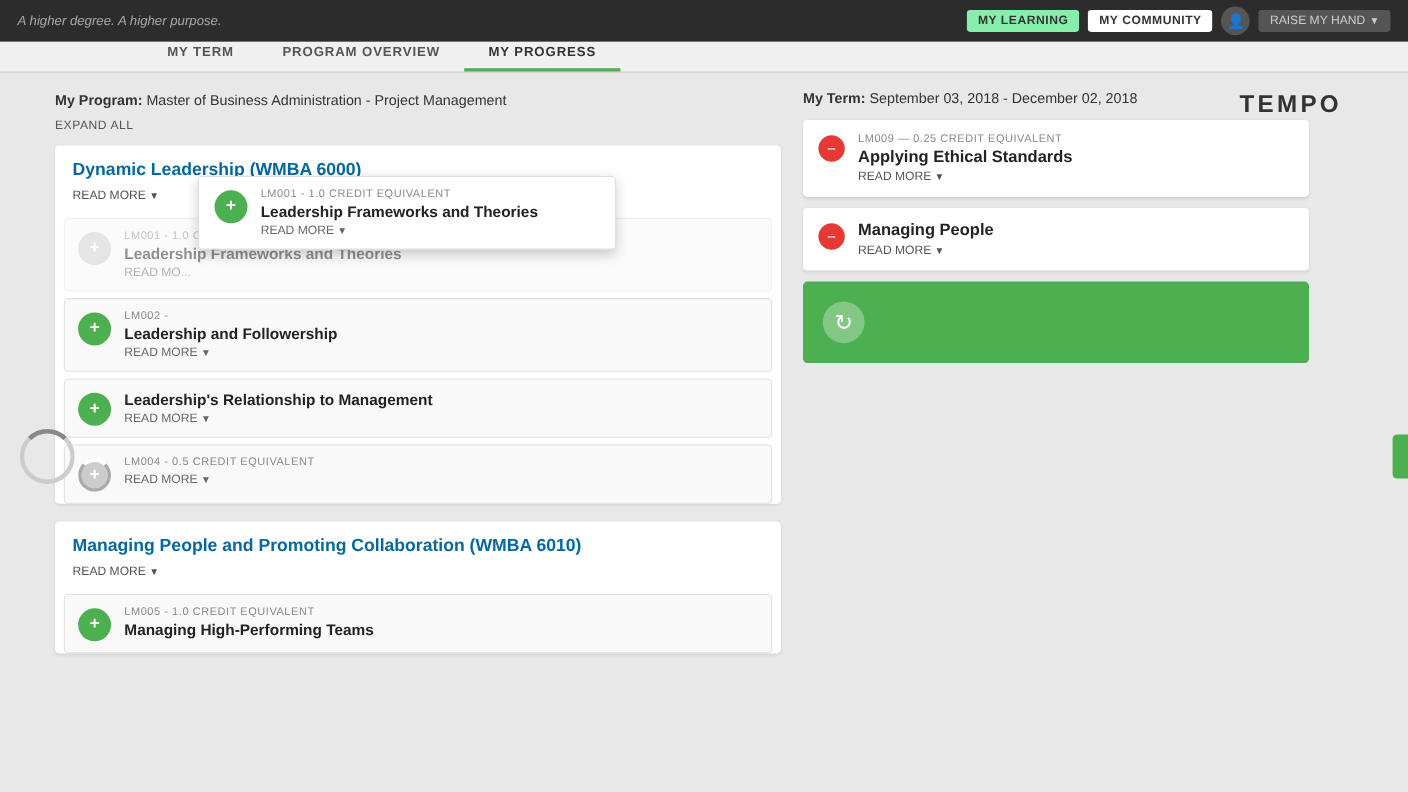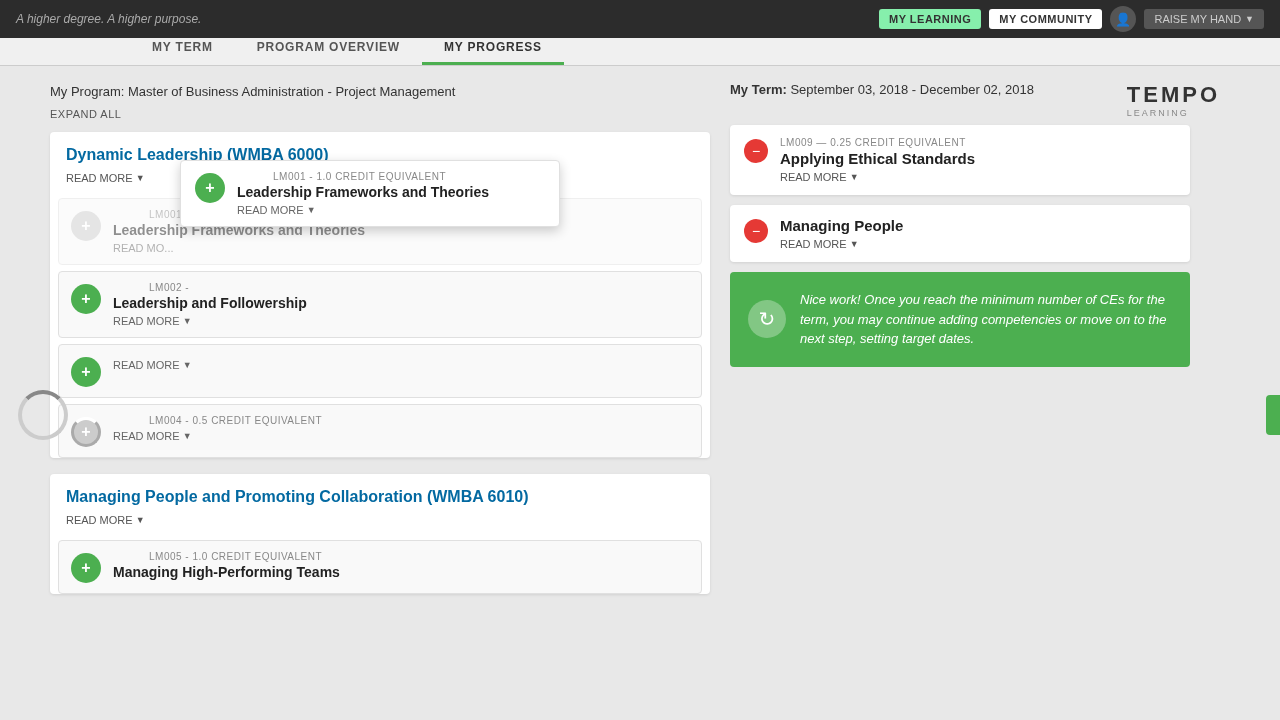--- a/index.html
+++ b/index.html
@@ -133,21 +133,21 @@
     
     .program-header {
       margin-bottom: 10px;
     }
     .program-label {
       font-size: 13px;
       color: #333;
       font-weight: normal;
     }
     .program-label strong {
-      font-weight: normal;
+      font-weight: bold;
       margin-top: 21px;
     }
     .expand-all {
       font-size: 11px;
       color: #555;
       text-transform: uppercase;
       letter-spacing: 0.5px;
       cursor: pointer;
       text-decoration: none;
     }
@@ -207,21 +207,20 @@
     }
     .lm-info {
       flex: 1;
     }
     .lm-credit {
       font-size: 10px;
       color: #888;
       text-transform: uppercase;
       letter-spacing: 0.5px;
       margin-bottom: 2px;
-      margin-left: 36px;
     }
     .lm-title {
       font-size: 14px;
       font-weight: bold;
       color: #222;
     }
     .lm-readmore {
       font-size: 11px;
       color: #666;
       text-transform: uppercase;
@@ -244,21 +243,21 @@
       gap: 12px;
       box-shadow: 0 4px 12px rgba(0,0,0,0.2);
       z-index: 10;
       width: 380px;
     }
 
     
     .my-term-header {
       font-size: 13px;
       color: #333;
-      margin-bottom: 28px;
+      margin-bottom: 12px;
     }
     .my-term-header strong { font-weight: bold; }
 
     .term-card {
       background: #fff;
       border-radius: 4px;
       margin-bottom: 10px;
       box-shadow: 0 1px 3px rgba(0,0,0,0.1);
       padding: 12px 14px;
       display: flex;
@@ -415,20 +414,21 @@
           <div class="lm-readmore">
             <span>READ MORE</span>
             <span class="chevron">▼</span>
           </div>
         </div>
       </div>
 
       <div class="lm-card">
         <div class="lm-icon">+</div>
         <div class="lm-info">
+          <div class="lm-title">Leadership's Relationship to Management</div>
           <div class="lm-readmore">
             <span>READ MORE</span>
             <span class="chevron">▼</span>
           </div>
         </div>
       </div>
 
       <div class="lm-card" style="margin-bottom:8px;">
         <div class="lm-icon" style="background:#ccc; border:3px solid #aaa; border-top-color:#fff;">+</div>
         <div class="lm-info">
@@ -486,21 +486,20 @@
         <div class="term-title">Managing People</div>
         <div class="term-readmore">
           <span>READ MORE</span>
           <span class="chevron">▼</span>
         </div>
       </div>
     </div>
 
     <div class="info-box">
       <div class="info-box-icon">↻</div>
-      <div class="info-box-text">Nice work! Once you reach the minimum number of CEs for the term, you may continue adding competencies or move on to the next step, setting target dates.</div>
     </div>
 
   </div>
 
 </div>
 
 <div class="popup-card">
   <div class="lm-icon">+</div>
   <div class="lm-info">
     <div class="lm-credit">LM001 - 1.0 CREDIT EQUIVALENT</div>

